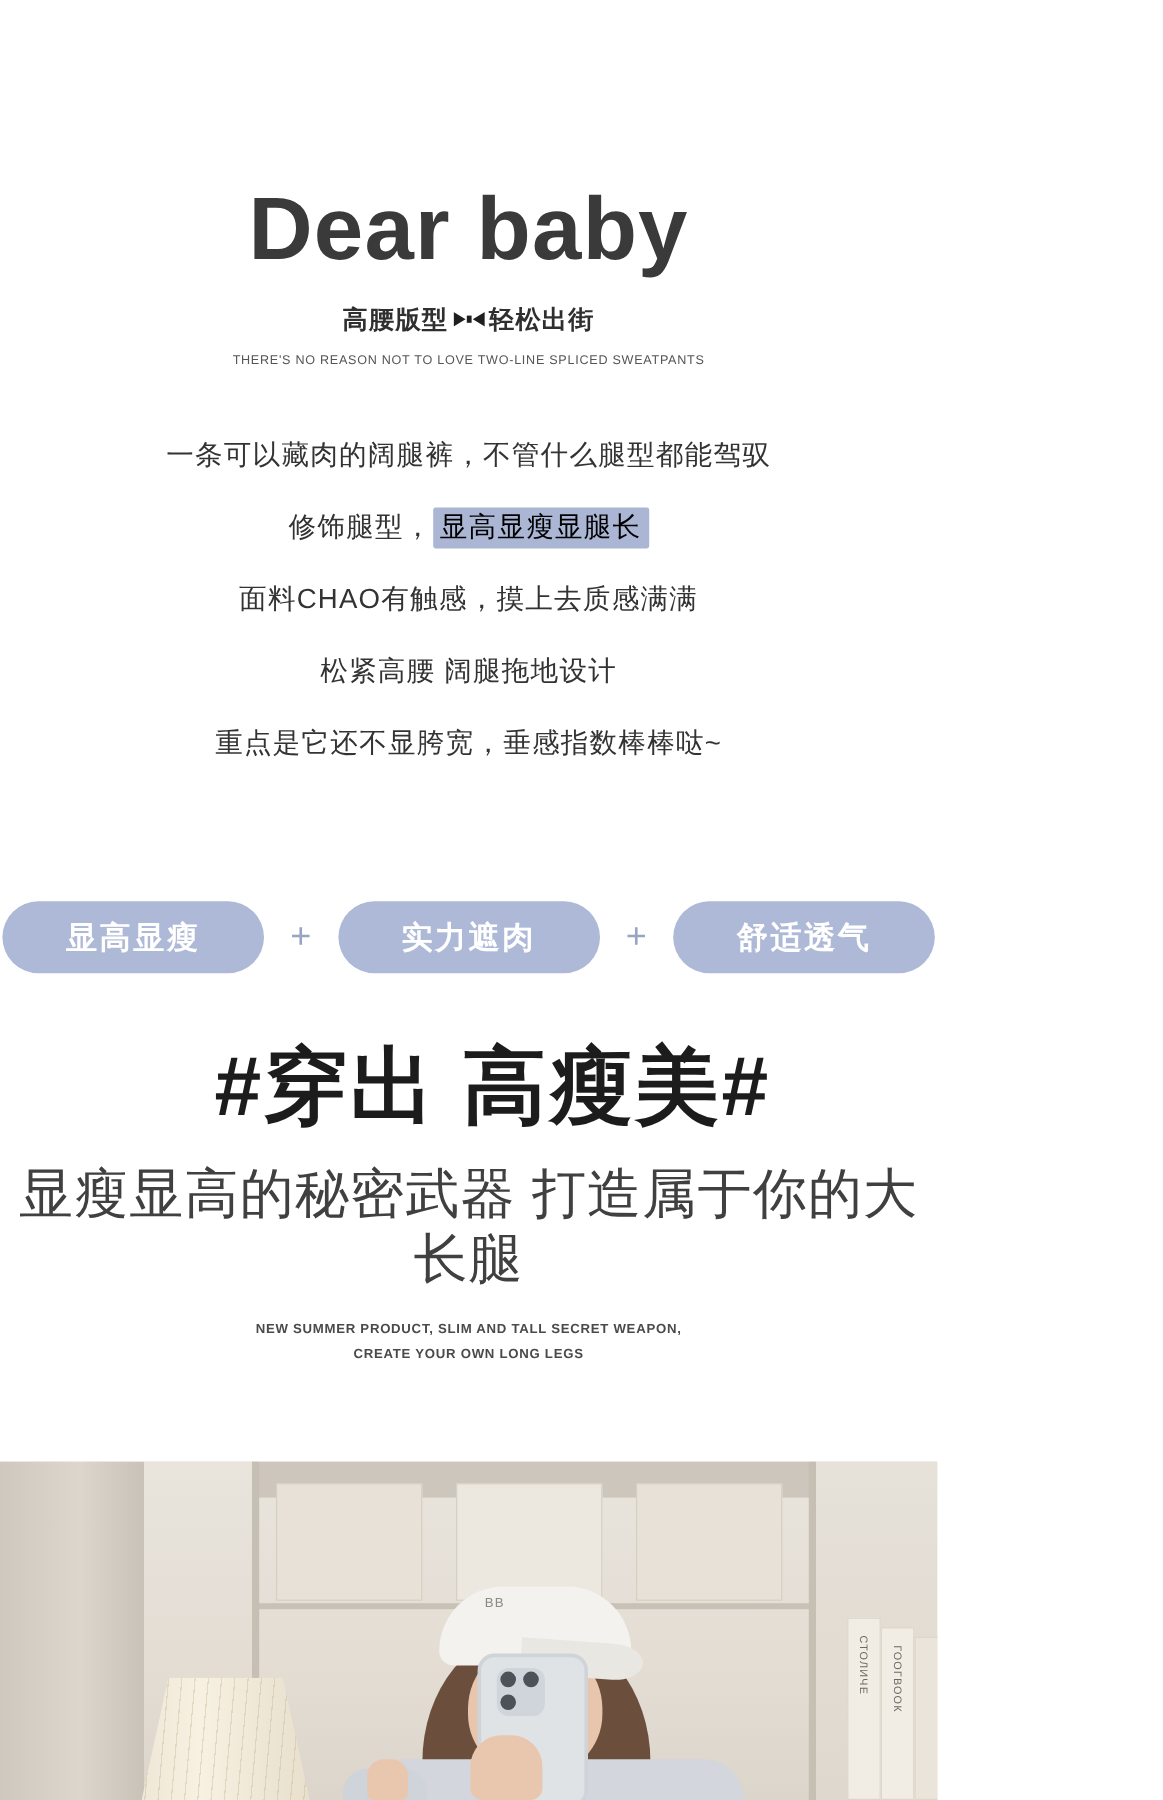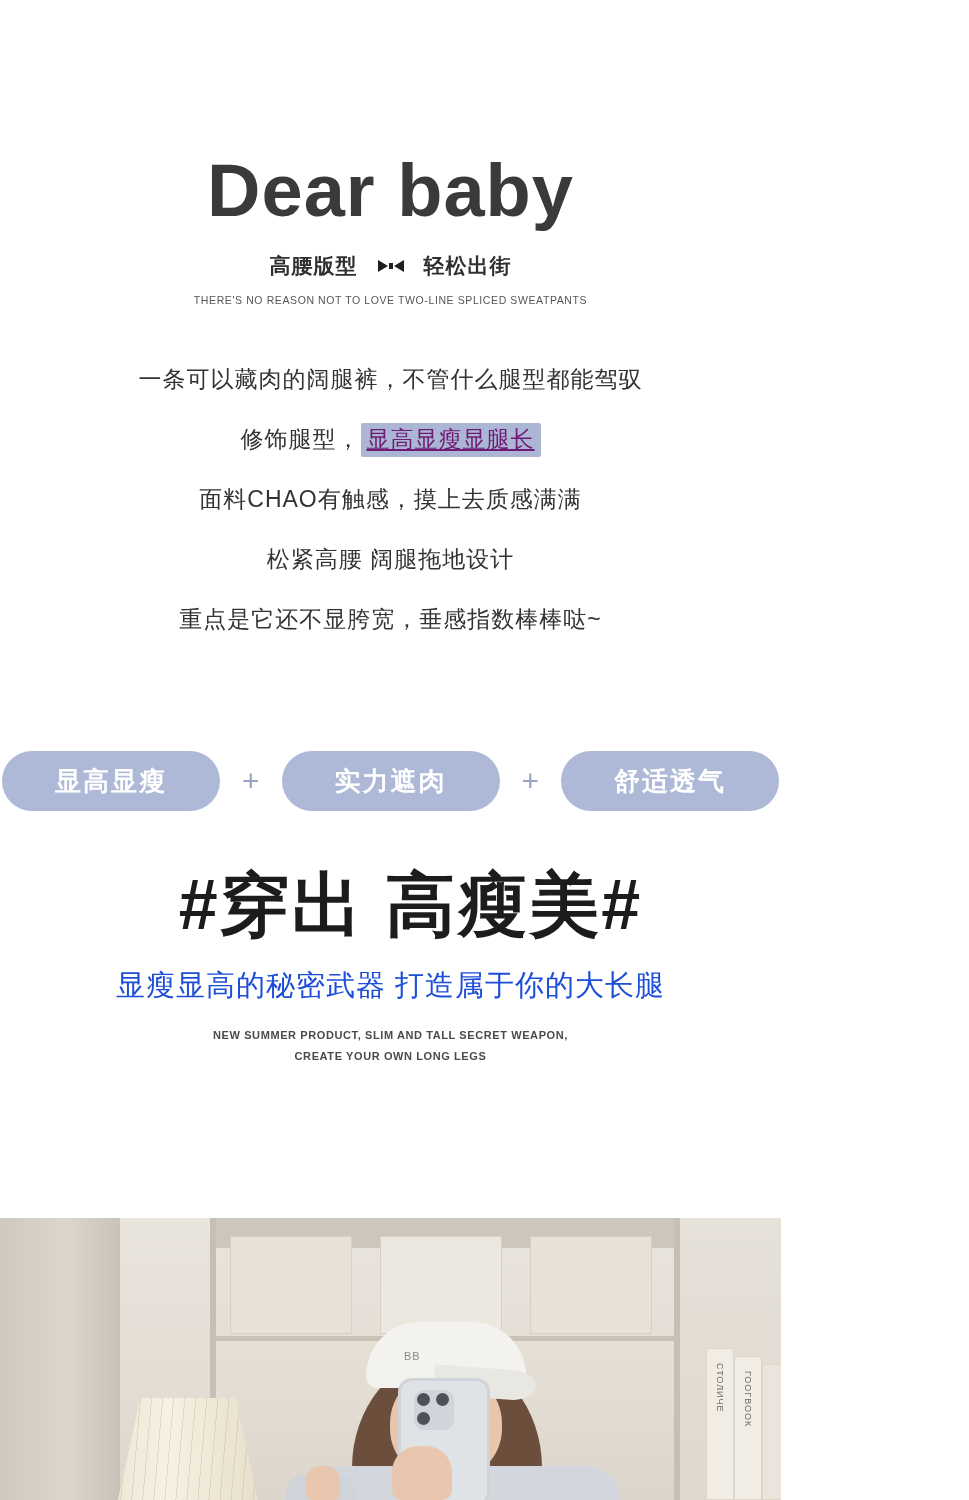--- a/index.html
+++ b/index.html
@@ -38,21 +38,21 @@
   }
   .hero-sub {
     margin-top: 22px;
     font-size: 21px;
     font-weight: bold;
     color: #2f2f2f;
     letter-spacing: 1px;
     display: flex;
     align-items: center;
     justify-content: center;
-    gap: 20px;
+    gap: 4px;
   }
   .bow-icon {
     display: inline-block;
     width: 26px;
     height: 14px;
     position: relative;
   }
   .bow-icon svg { display: block; }
   .hero-eng {
     margin-top: 14px;
@@ -68,24 +68,23 @@
   }
   .desc-line {
     font-size: 23px;
     color: #333;
     line-height: 1;
     margin-bottom: 37px;
     letter-spacing: 1px;
   }
   .hl {
     background: #aab6d4;
-    color: #701a75;
+    color: #000000;
     padding: 3px 6px 5px 6px;
     border-radius: 2px;
-    text-decoration: underline;
   }
 
   
   .pill-row {
     margin-top: 120px;
     display: flex;
     align-items: center;
     justify-content: center;
     gap: 18px;
   }
@@ -117,22 +116,22 @@
   .slogan {
     font-size: 70px;
     font-weight: bold;
     color: #1c1c1c;
     letter-spacing: 2px;
     line-height: 1.05;
     padding-left: 40px;
   }
   .slogan-sub {
     margin-top: 26px;
-    font-size: 29px;
-    color: #1d4ed8;
+    font-size: 45px;
+    color: #404040;
     letter-spacing: 1px;
     line-height: 1.2;
   }
   .slogan-eng {
     margin-top: 22px;
     font-size: 11px;
     color: #4a4a4a;
     letter-spacing: 0.6px;
     line-height: 1.9;
     font-weight: bold;
@@ -234,21 +233,21 @@
     background: #f3f2ee;
     border-radius: 80px 80px 18px 18px;
   }
   .cap-brim {
     position: absolute; left: 434px; top: 150px; width: 102px; height: 30px;
     background: #e9e7e1;
     border-radius: 0 60px 60px 0 / 0 36px 36px 0;
     transform: rotate(4deg);
   }
   .cap-logo {
-    position: absolute; left: 404px; top: 132px; width: 26px; height: 14px;
+    position: absolute; left: 404px; top: 112px; width: 26px; height: 14px;
     color: #8a8a88; font-size: 11px; letter-spacing: 1px;
   }
   .phone {
     position: absolute; left: 398px; top: 160px; width: 86px; height: 122px;
     background: #dfe3e6; border: 3px solid #cfd4d8; border-radius: 14px;
   }
   .phone-cam {
     position: absolute; left: 414px; top: 172px; width: 40px; height: 40px;
     background: #cfd5da; border-radius: 10px;
   }

